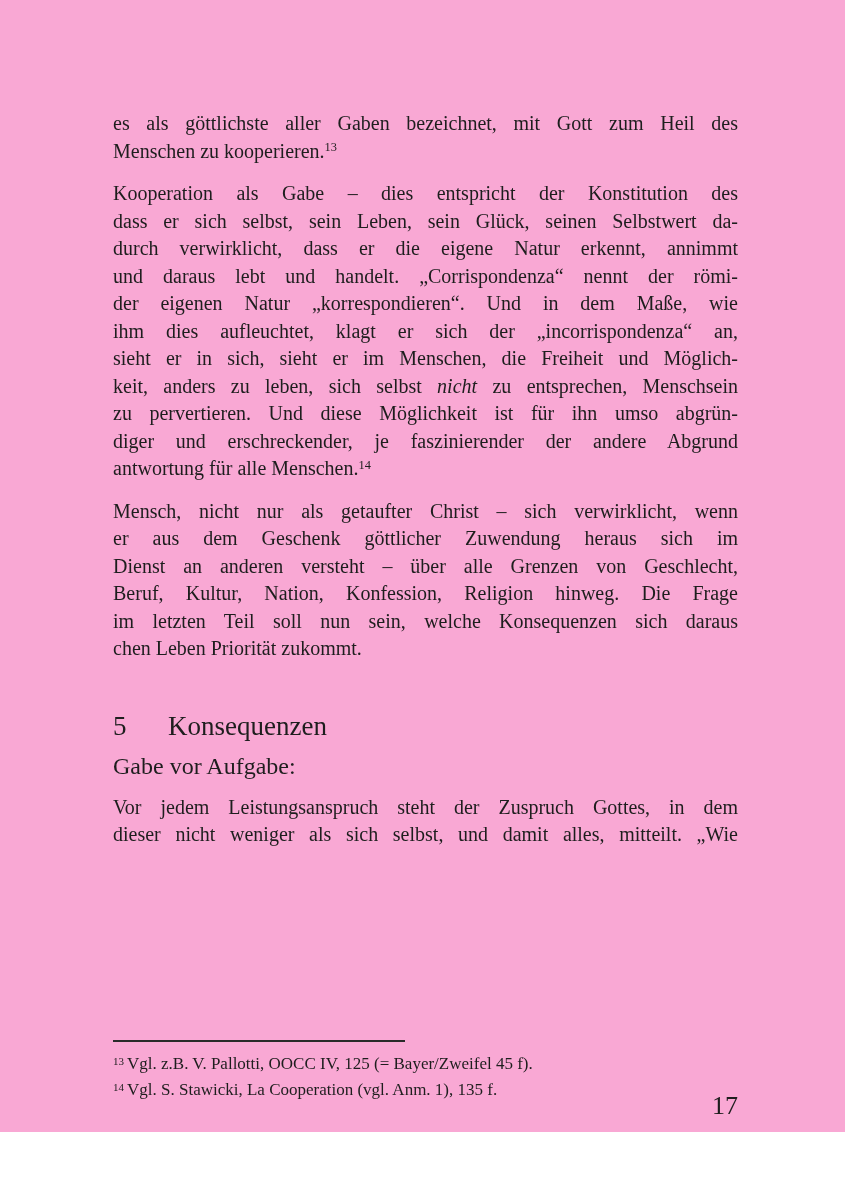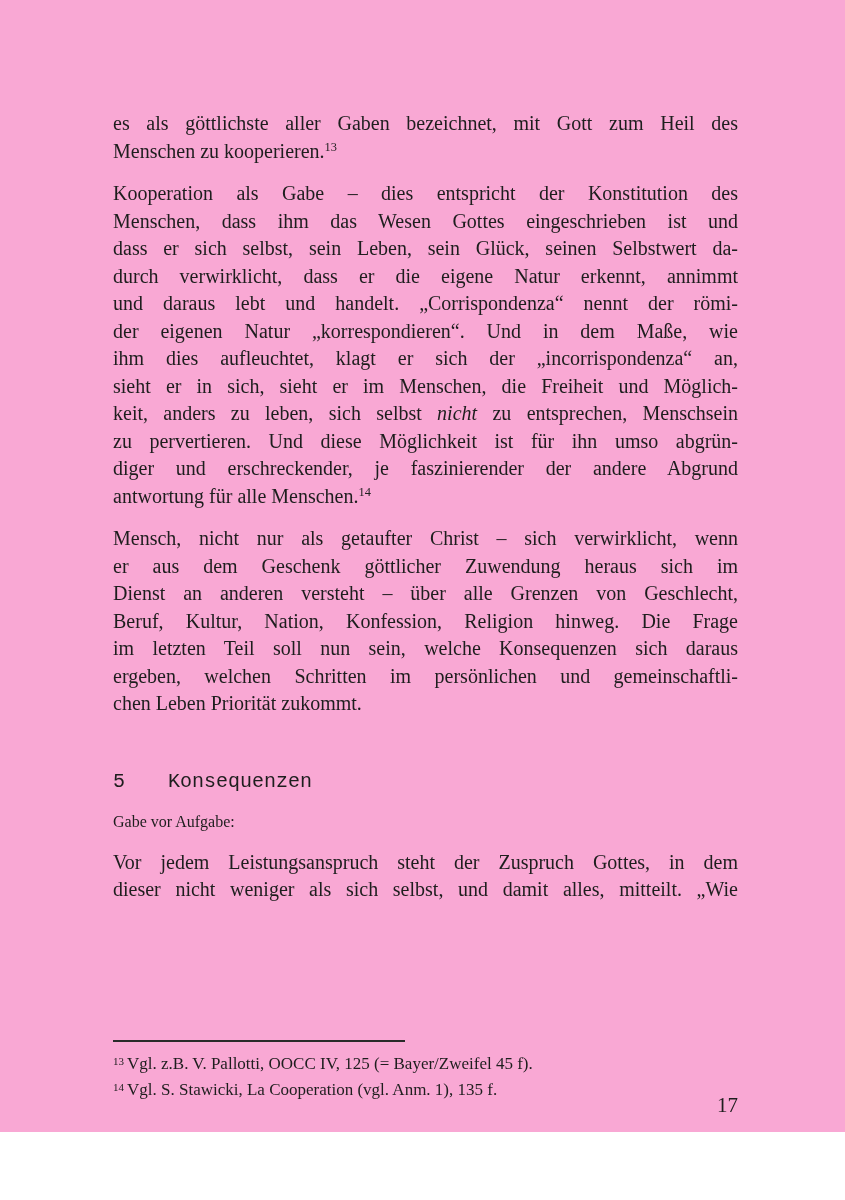--- a/index.html
+++ b/index.html
@@ -31,31 +31,30 @@
   sup {
     font-size: 0.62em;
     line-height: 0;
     vertical-align: baseline;
     position: relative;
     top: -0.5em;
   }
   em { font-style: italic; }
   .heading {
     margin-top: 50px;
-    font-size: 20px;
+    font-size: 27px;
     line-height: 27.5px;
-    font-family: Liberation Mono, monospace;
   }
   .heading-num {
     display: inline-block;
     width: 55px;
   }
   .gabe-line {
     margin-top: 13px;
-    font-size: 16px;
+    font-size: 24px;
     line-height: 27.5px;
   }
   .p5 { margin-top: 13px; }
   .footnote-block {
     position: absolute;
     left: 113px;
     top: 1040px;
     width: 625px;
     font-size: 17px;
     line-height: 26px;
@@ -65,55 +64,53 @@
     border-top: 2px solid #2a2a2a;
     margin-bottom: 9px;
   }
   .footnote sup { font-size: 11px; margin-right: 3px; top: -0.4em; }
   .page-number {
     position: absolute;
     left: 113px;
     top: 1092px;
     width: 625px;
     text-align: right;
-    font-size: 21px;
+    font-size: 26px;
     line-height: 27px;
   }
 </style>
 </head>
 <body>
 
 <div class="page">
 
   <div class="text-block">
     <div class="para">
         <div class="line j"><span>es als göttlichste aller Gaben bezeichnet, mit Gott zum Heil des</span></div>
         <div class="line"><span>Menschen zu kooperieren.</span><sup>13</sup></div>
       </div>
     <div class="para">
         <div class="line j"><span>Kooperation als Gabe – dies entspricht der Konstitution des</span></div>
-        <div class="line j"><span>Menschen, dass ihm das Wesen Gottes eingeschrieben ist und</span></div>
         <div class="line j"><span>dass er sich selbst, sein Leben, sein Glück, seinen Selbstwert da-</span></div>
         <div class="line j"><span>durch verwirklicht, dass er die eigene Natur erkennt, annimmt</span></div>
         <div class="line j"><span>und daraus lebt und handelt. „Corrispondenza“ nennt der römi-</span></div>
         <div class="line j"><span>der eigenen Natur „korrespondieren“. Und in dem Maße, wie</span></div>
         <div class="line j"><span>ihm dies aufleuchtet, klagt er sich der „incorrispondenza“ an,</span></div>
         <div class="line j"><span>sieht er in sich, sieht er im Menschen, die Freiheit und Möglich-</span></div>
         <div class="line j"><span>keit, anders zu leben, sich selbst </span><em>nicht</em><span> zu entsprechen, Menschsein</span></div>
         <div class="line j"><span>zu pervertieren. Und diese Möglichkeit ist für ihn umso abgrün-</span></div>
         <div class="line j"><span>diger und erschreckender, je faszinierender der andere Abgrund</span></div>
         <div class="line"><span>antwortung für alle Menschen.</span><sup>14</sup></div>
       </div>
     <div class="para last">
         <div class="line j"><span>Mensch, nicht nur als getaufter Christ – sich verwirklicht, wenn</span></div>
         <div class="line j"><span>er aus dem Geschenk göttlicher Zuwendung heraus sich im</span></div>
         <div class="line j"><span>Dienst an anderen versteht – über alle Grenzen von Geschlecht,</span></div>
         <div class="line j"><span>Beruf, Kultur, Nation, Konfession, Religion hinweg. Die Frage</span></div>
         <div class="line j"><span>im letzten Teil soll nun sein, welche Konsequenzen sich daraus</span></div>
-        <div class="line j"><span>ergeben, welchen Schritten im persönlichen und gemeinschaftli-</span></div>
         <div class="line"><span>chen Leben Priorität zukommt.</span></div>
       </div>
 
     <div class="heading">
       <span class="heading-num">5</span><span class="heading-title">Konsequenzen</span>
     </div>
 
     <div class="gabe-line">
         <div class="line"><span>Gabe vor Aufgabe:</span></div>
       </div>

